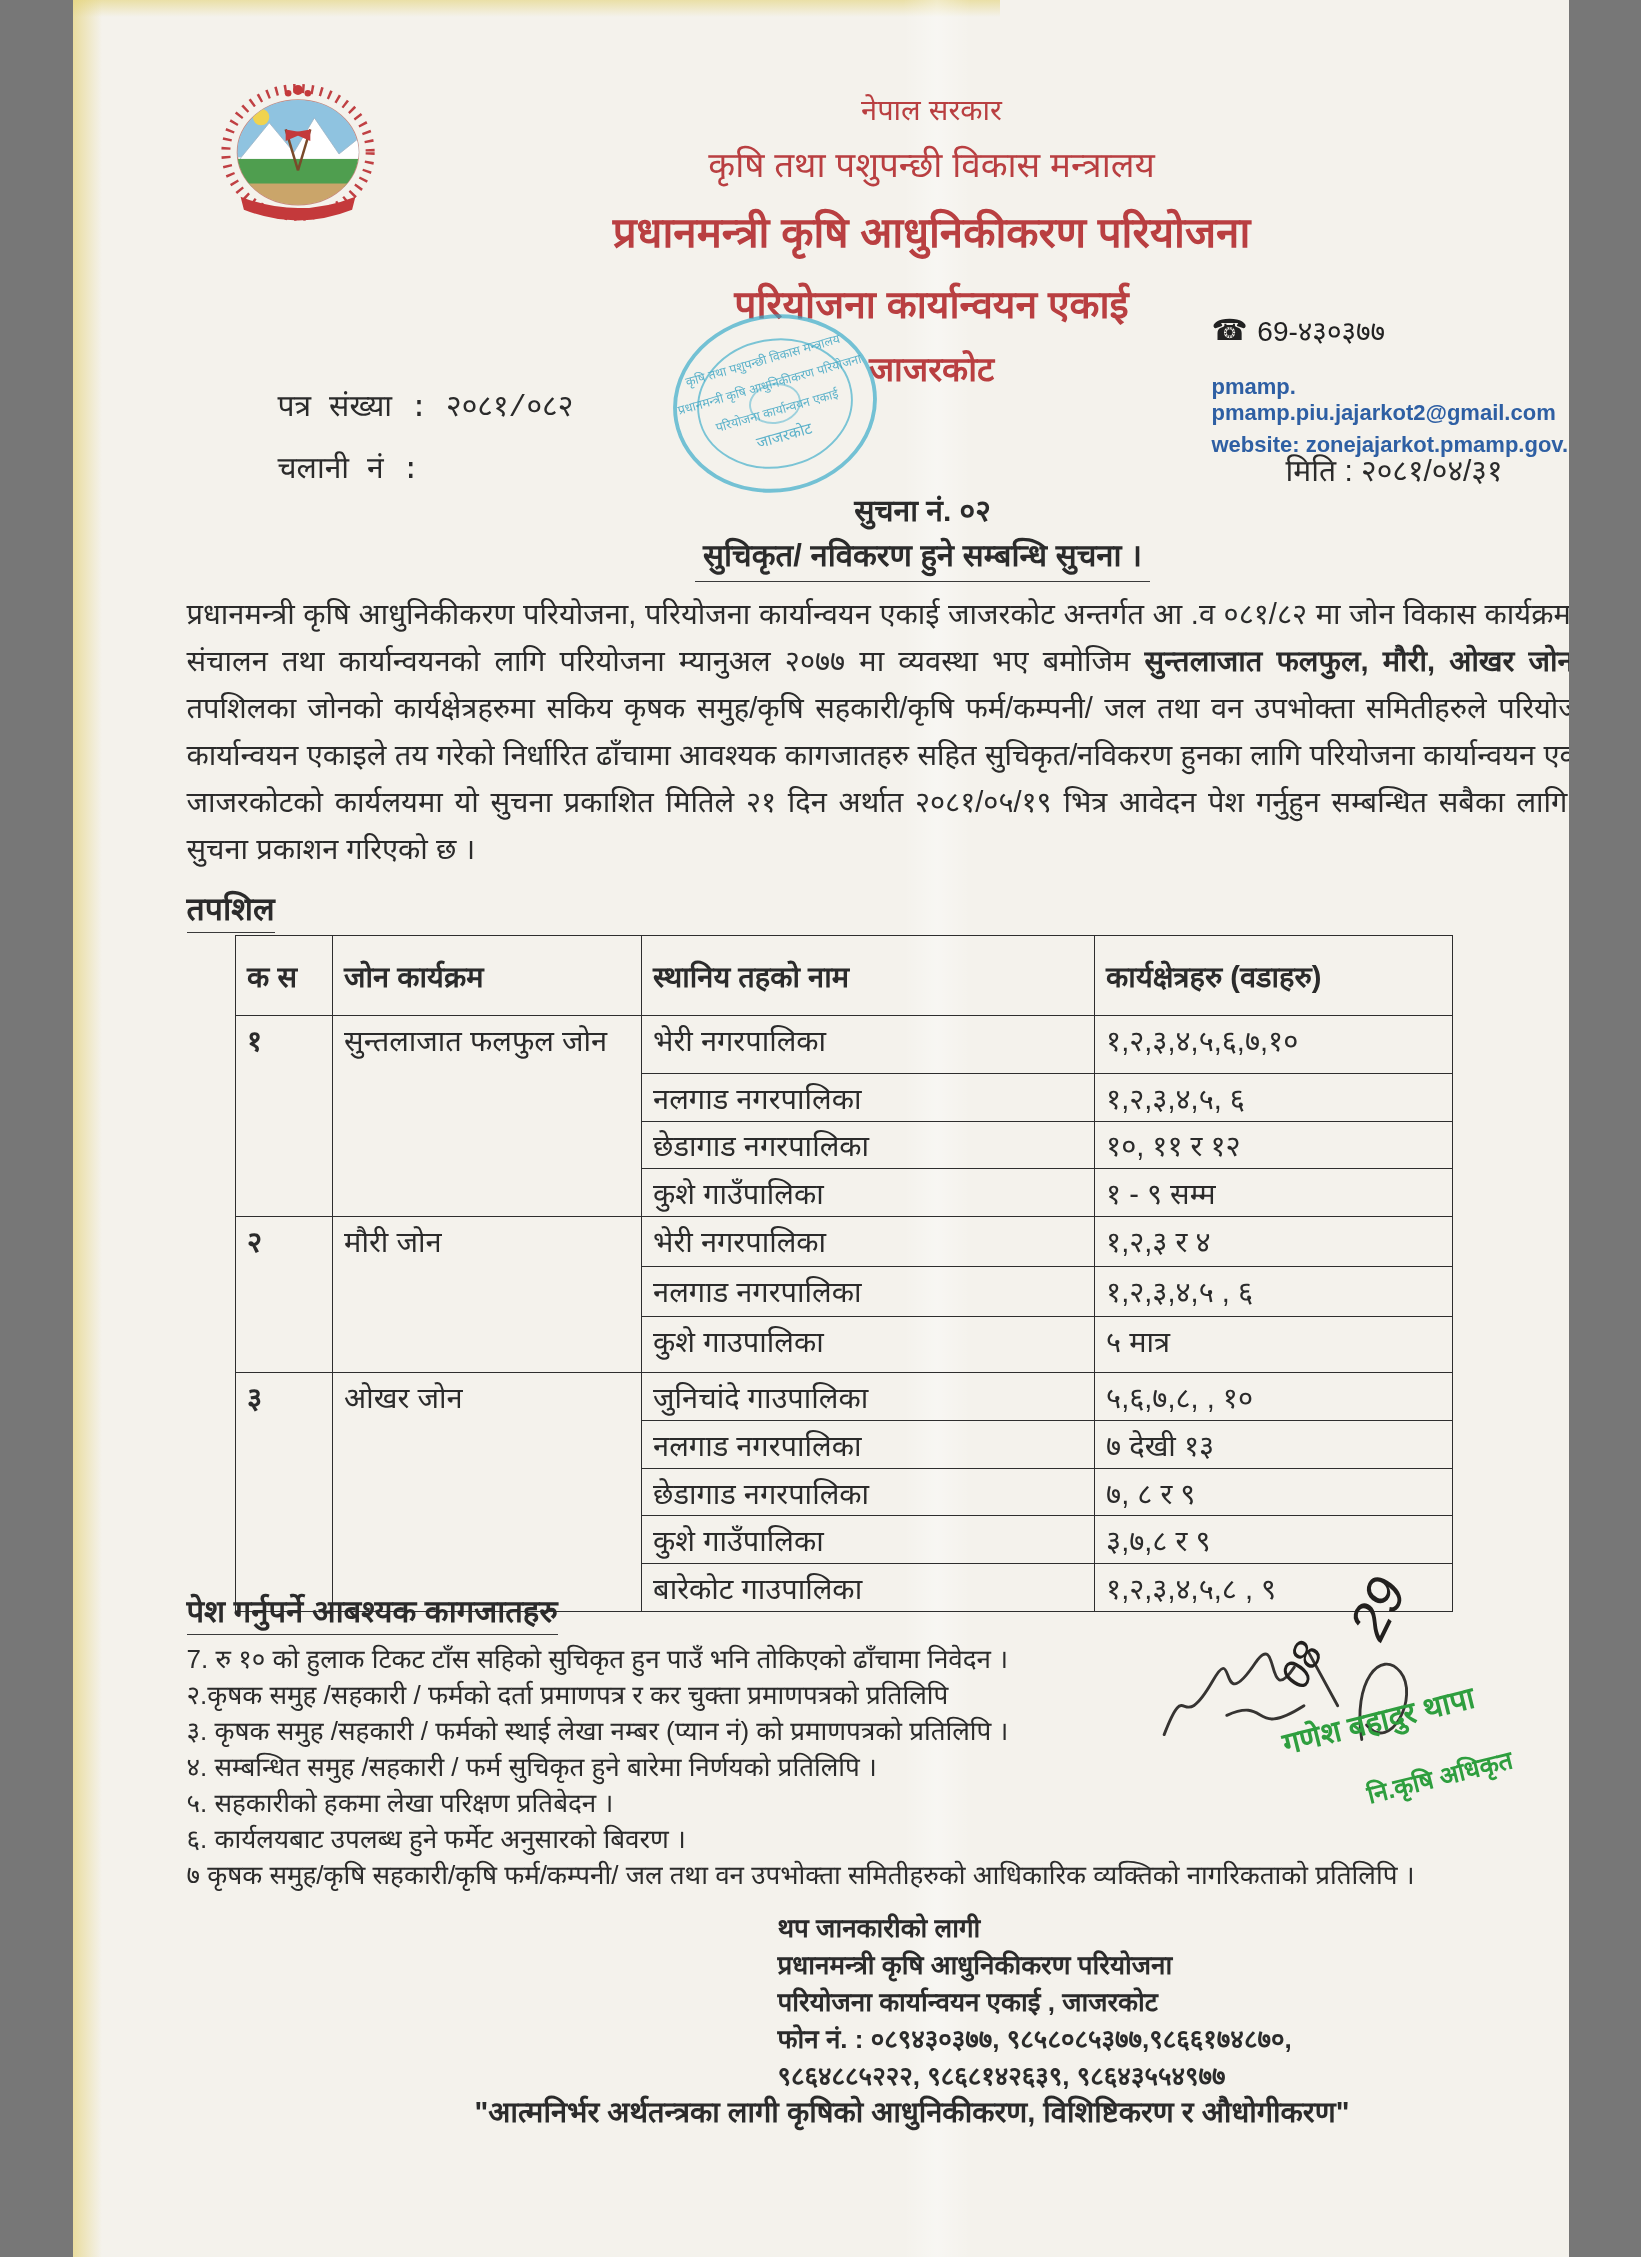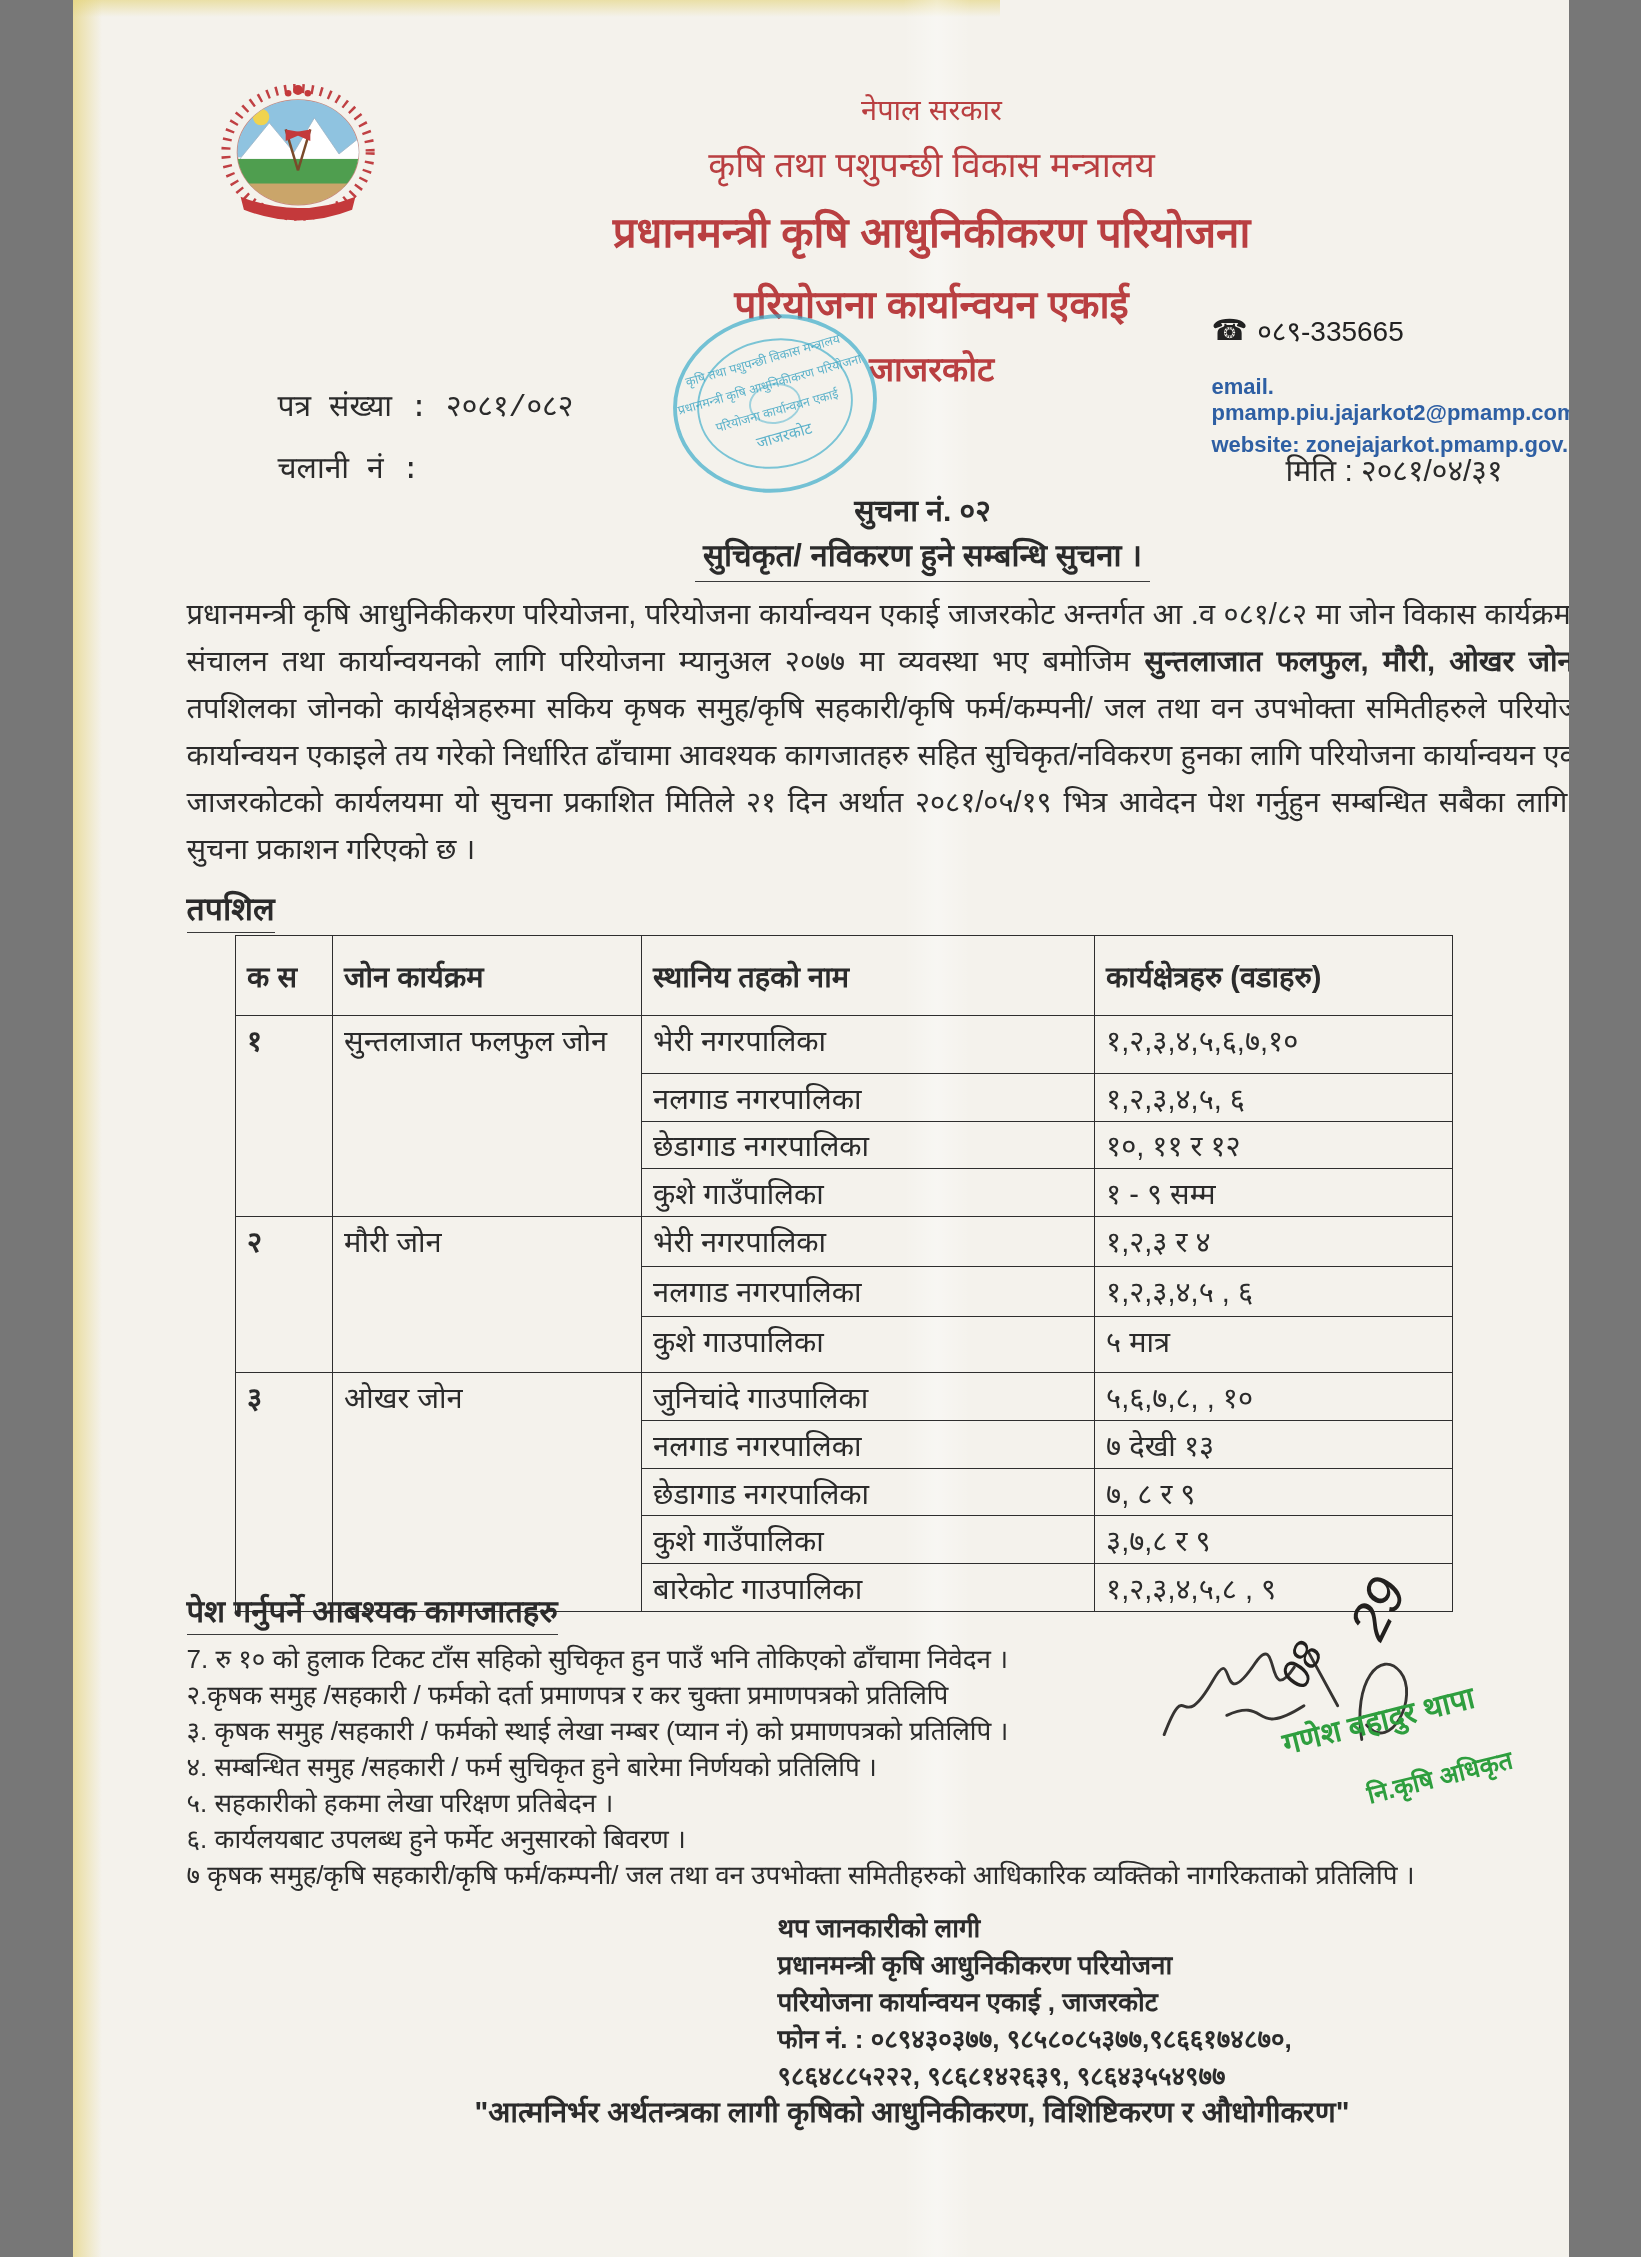--- a/index.html
+++ b/index.html
@@ -110,23 +110,23 @@
       <text x="115" y="84">प्रधानमन्त्री कृषि आधुनिकीकरण परियोजना</text>
       <text x="115" y="112">परियोजना कार्यान्वयन एकाई</text>
       <text x="115" y="140" font-size="16">जाजरकोट</text>
     </g>
     <ellipse cx="115" cy="100" rx="26" ry="20" fill="none" stroke="#35a9c9" stroke-width="2" opacity="0.5"></ellipse>
   </svg>
 
   <div class="contact">
     <div class="phone-row">
       <span class="phone-icon">☎</span>
-      <span>०८९-335665</span>
+      <span>69-४३०३७७</span>
     </div>
-    <div class="email-row">email. pmamp.piu.jajarkot2@pmamp.com</div>
+    <div class="email-row">pmamp. pmamp.piu.jajarkot2@gmail.com</div>
     <div class="web-row">website: zonejajarkot.pmamp.gov.np</div>
   </div>
 
   <div class="letterno">
     <div>पत्र संख्या : २०८१/०८२</div>
     <div>चलानी नं :</div>
   </div>
   <div class="dateline">मिति : २०८१/०४/३१</div>
 
   <div class="notice-no">सुचना नं. ०२</div>

